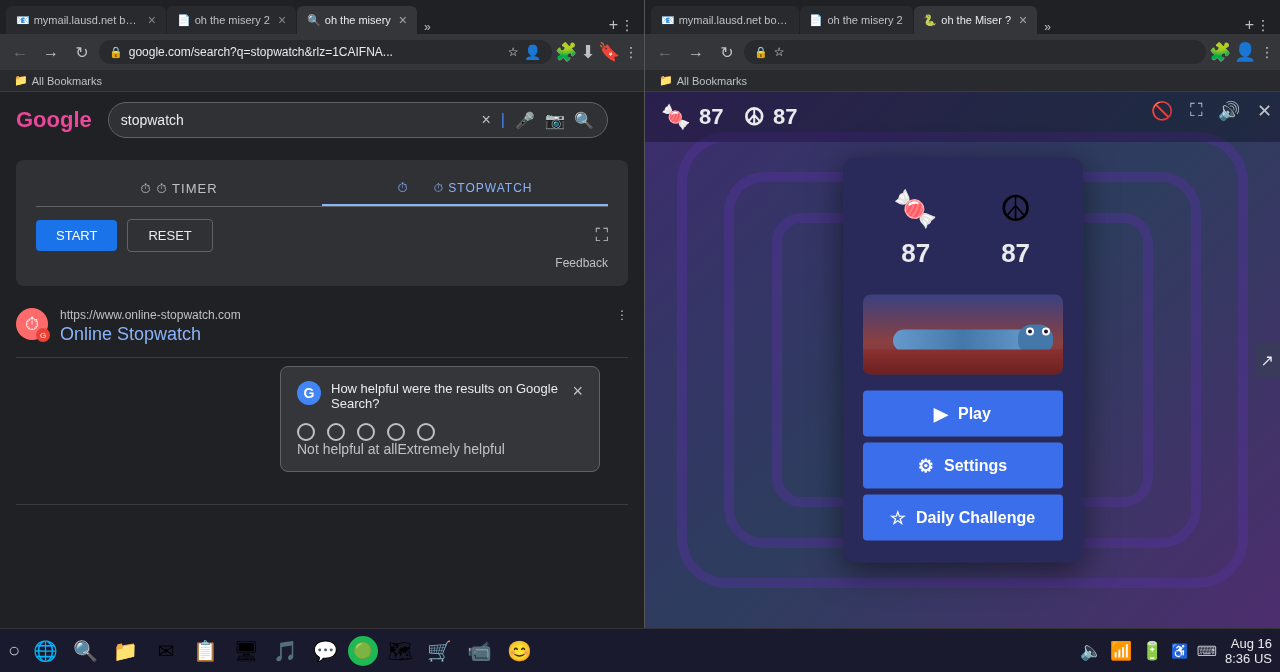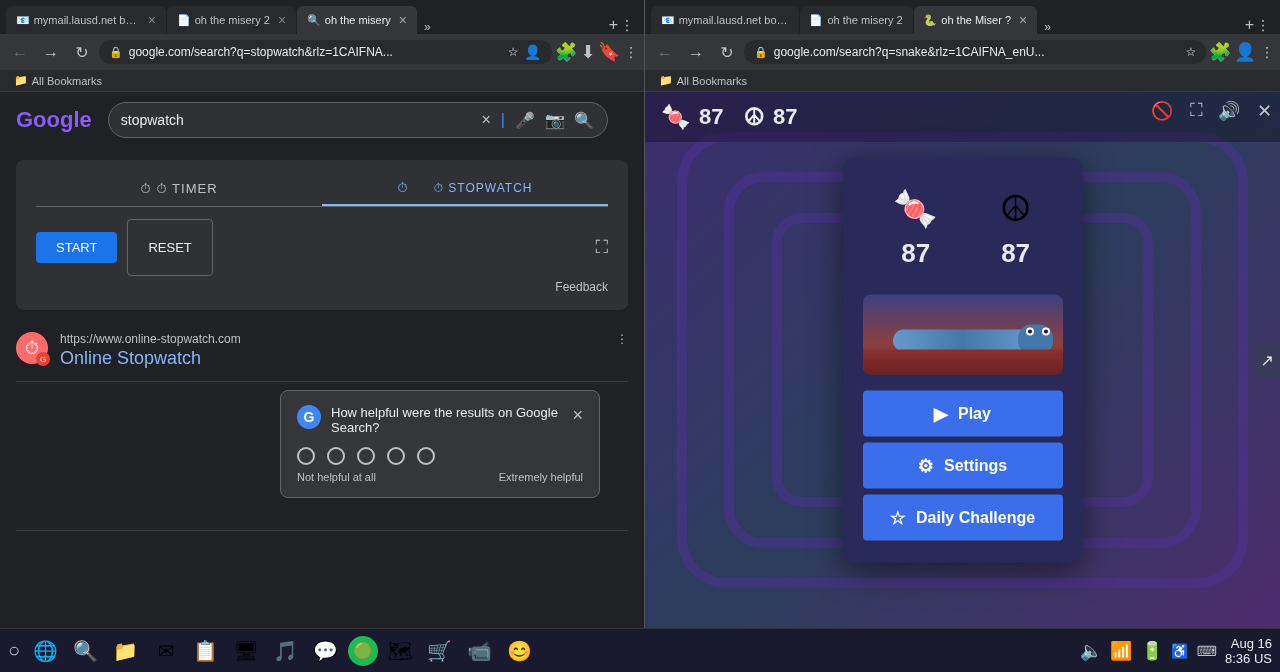--- a/index.html
+++ b/index.html
@@ -16,40 +16,40 @@
     .left-tab.inactive { background: #292a2d; }
     .left-nav-bar { display: flex; align-items: center; height: 36px; padding: 2px 6px; gap: 3px; background: #35363a; }
     .left-url-bar { flex: 1; height: 24px; background: #292a2d; border-radius: 12px; display: flex; align-items: center; padding: 0 10px; gap: 6px; font-size: 12px; color: #e8eaed; }
     .right-tab-bar { display: flex; height: 34px; background: #202124; align-items: flex-end; padding: 0 6px; gap: 1px; }
     .right-nav-bar { display: flex; align-items: center; height: 36px; padding: 2px 6px; gap: 3px; background: #35363a; }
     .right-url-bar { flex: 1; height: 24px; background: #292a2d; border-radius: 12px; display: flex; align-items: center; padding: 0 10px; gap: 6px; font-size: 12px; color: #e8eaed; }
 
     
     .google-page { background: #202124; flex: 1; overflow: hidden; display: flex; flex-direction: column; }
     .google-header { background: #202124; padding: 10px 16px; display: flex; align-items: center; gap: 16px; }
-    .google-logo { font-size: 22px; font-weight: bold; color: #8b5cf6; }
+    .google-logo { font-size: 22px; font-weight: bold; color: #ec4899; }
     .search-bar { flex: 1; max-width: 500px; height: 36px; background: #303134; border-radius: 20px; display: flex; align-items: center; padding: 0 12px; gap: 8px; border: 1px solid #5f6368; }
     .search-input { flex: 1; background: transparent; border: none; color: #e8eaed; font-size: 14px; outline: none; }
     .search-icons { display: flex; gap: 10px; align-items: center; color: #bdc1c6; font-size: 16px; }
     .nav-tabs { display: flex; gap: 4px; padding: 4px 16px 0; border-bottom: 1px solid #3c3c3c; }
     .nav-tab { padding: 6px 12px; font-size: 13px; color: #bdc1c6; cursor: pointer; border-bottom: 2px solid transparent; }
     .nav-tab.active { color: #8ab4f8; border-bottom-color: #8ab4f8; }
     .tools-btn { padding: 6px 10px; font-size: 13px; color: #bdc1c6; cursor: pointer; }
 
     
     .stopwatch-widget { margin: 12px 16px; background: #303134; border-radius: 8px; padding: 12px 20px; }
     .widget-tabs { display: flex; border-bottom: 1px solid #5f6368; margin-bottom: 12px; }
     .widget-tab { flex: 1; text-align: center; padding: 8px; font-size: 13px; color: #bdc1c6; cursor: pointer; display: flex; align-items: center; justify-content: center; gap: 6px; }
     .widget-tab.active { color: #8ab4f8; border-bottom: 2px solid #8ab4f8; }
     .stopwatch-display { font-size: 44px; font-weight: 300; color: #e8eaed; padding: 12px 0; }
     .stopwatch-display .seconds { font-size: 44px; }
     .stopwatch-display .sub { font-size: 36px; color: #bdc1c6; margin-left: 8px; }
     .stopwatch-controls { display: flex; gap: 10px; align-items: center; margin-top: 8px; }
     .btn-start { background: #1a73e8; color: white; border: none; padding: 8px 20px; border-radius: 4px; font-size: 13px; font-weight: 500; cursor: pointer; }
-    .btn-reset { background: transparent; color: #e8eaed; border: 1px solid #5f6368; padding: 20px 20px; border-radius: 4px; font-size: 13px; cursor: pointer; }
+    .btn-reset { background: transparent; color: #e8eaed; border: 1px solid #5f6368; padding: 8px 20px; border-radius: 4px; font-size: 13px; cursor: pointer; }
     .fullscreen-icon { margin-left: auto; color: #bdc1c6; font-size: 18px; cursor: pointer; }
     .feedback-link { text-align: right; font-size: 12px; color: #bdc1c6; padding: 4px 0; cursor: pointer; }
 
     
     .search-results { padding: 0 16px; }
     .result-item { display: flex; align-items: flex-start; gap: 12px; padding: 10px 0; border-bottom: 1px solid #3c3c3c; }
     .result-favicon { width: 32px; height: 32px; background: #ea4335; border-radius: 50%; display: flex; align-items: center; justify-content: center; font-size: 14px; color: white; flex-shrink: 0; position: relative; }
     .result-content { flex: 1; }
     .result-url { font-size: 12px; color: #bdc1c6; display: flex; align-items: center; justify-content: space-between; }
     .result-title { font-size: 18px; color: #8ab4f8; cursor: pointer; margin: 2px 0; }
@@ -57,21 +57,21 @@
 
     
     .feedback-popup { background: #35363a; border-radius: 8px; padding: 14px 16px; margin: 8px 16px; border: 1px solid #5f6368; position: relative; max-width: 320px; margin-left: 280px; }
     .feedback-popup .google-g { width: 24px; height: 24px; background: #4285f4; border-radius: 50%; display: flex; align-items: center; justify-content: center; color: white; font-weight: bold; font-size: 14px; }
     .popup-header { display: flex; align-items: flex-start; gap: 10px; margin-bottom: 12px; }
     .popup-title { font-size: 13px; color: #e8eaed; flex: 1; }
     .popup-close { color: #bdc1c6; cursor: pointer; font-size: 18px; }
     .rating-row { display: flex; gap: 12px; align-items: center; }
     .radio-option { display: flex; flex-direction: column; align-items: center; gap: 4px; }
     .radio-circle { width: 18px; height: 18px; border-radius: 50%; border: 2px solid #bdc1c6; cursor: pointer; }
-    .rating-labels { display: flex; justify-content: space-between; font-size: 11px; color: #bdc1c6; margin-top: 6px; }
+    .rating-labels { display: flex; font-size: 14px; color: #bdc1c6; margin-top: 0; }
 
     
     .game-container { background: #2d2d5e; flex: 1; display: flex; flex-direction: column; position: relative; overflow: hidden; }
     .game-bg { flex: 1; background: linear-gradient(135deg, #3d2d6e 0%, #2d3d5e 50%, #4d2d6e 100%); position: relative; display: flex; align-items: center; justify-content: center; }
 
     
     .score-bar { position: absolute; top: 0; left: 0; right: 0; height: 50px; background: rgba(0,0,0,0.3); display: flex; align-items: center; padding: 0 16px; gap: 20px; }
     .score-item { display: flex; align-items: center; gap: 8px; font-size: 22px; font-weight: bold; color: #e8eaed; }
     .score-emoji { font-size: 24px; }
 
@@ -282,21 +282,20 @@
           <span style="color:#bdc1c6;font-size:14px;cursor:pointer;">⋮</span>
         </div>
       </div>
 
       <div class="right-nav-bar left-nav-bar">
         <button class="nav-btn disabled">←</button>
         <button class="nav-btn">→</button>
         <button class="nav-btn">↻</button>
         <div class="right-url-bar">
           <span style="color:#bdc1c6;font-size:11px;">🔒</span>
-          <span style="flex:1;overflow:hidden;text-overflow:ellipsis;white-space:nowrap;font-size:12px;">google.com/search?q=snake&amp;rlz=1CAIFNA_enU...</span>
           <span>☆</span>
         </div>
         <span style="color:#bdc1c6;font-size:18px;cursor:pointer;">🧩</span>
         <span style="color:#bdc1c6;font-size:18px;cursor:pointer;">👤</span>
         <span style="color:#bdc1c6;font-size:14px;cursor:pointer;">⋮</span>
       </div>
 
       <div class="bookmark-bar">
         <span class="bookmark-item">
           <span class="bm-icon">📁</span>

